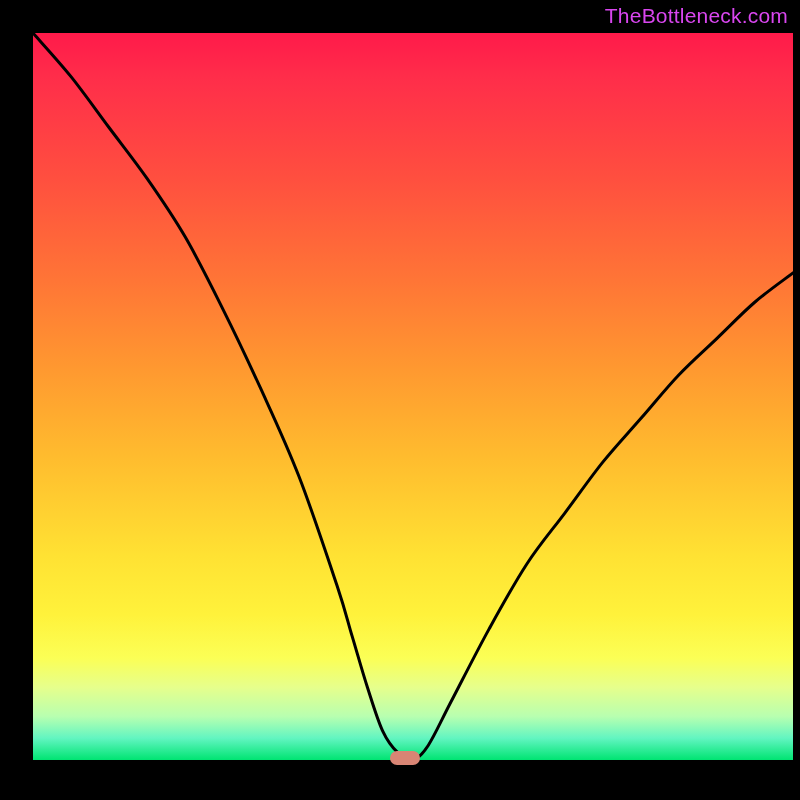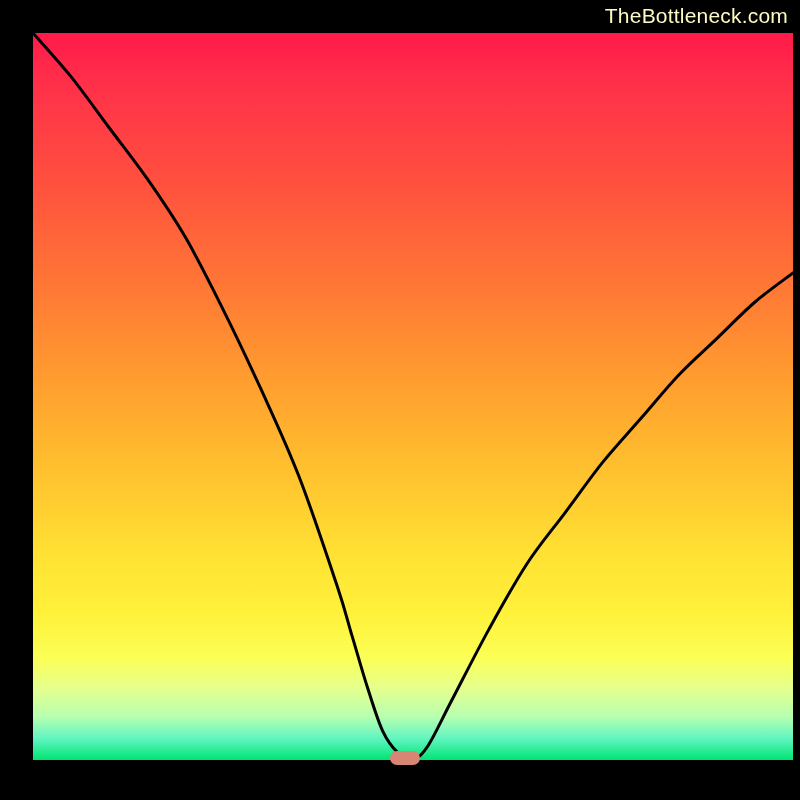--- a/index.html
+++ b/index.html
@@ -38,21 +38,21 @@
       #e6ff8c 90%,
       #b8ffb0 94%,
       #62f5c1 97%,
       #00e472 100%
     );
   }
   .watermark {
     position: absolute;
     top: 4px;
     right: 12px;
-    color: #fef9c3;
+    color: #d946ef;
     font-size: 21px;
     font-weight: 500;
     letter-spacing: 0.2px;
     user-select: none;
   }
   svg.curve {
     position: absolute;
     left: 0;
     top: 0;
     width: 760px;

